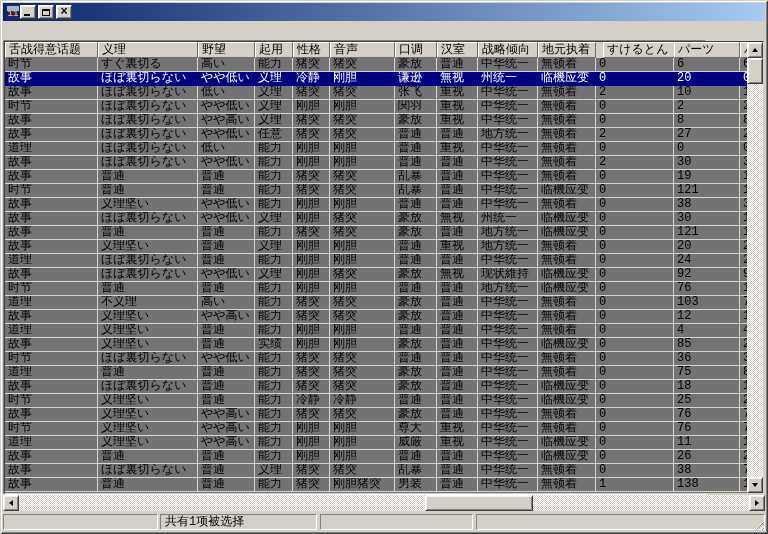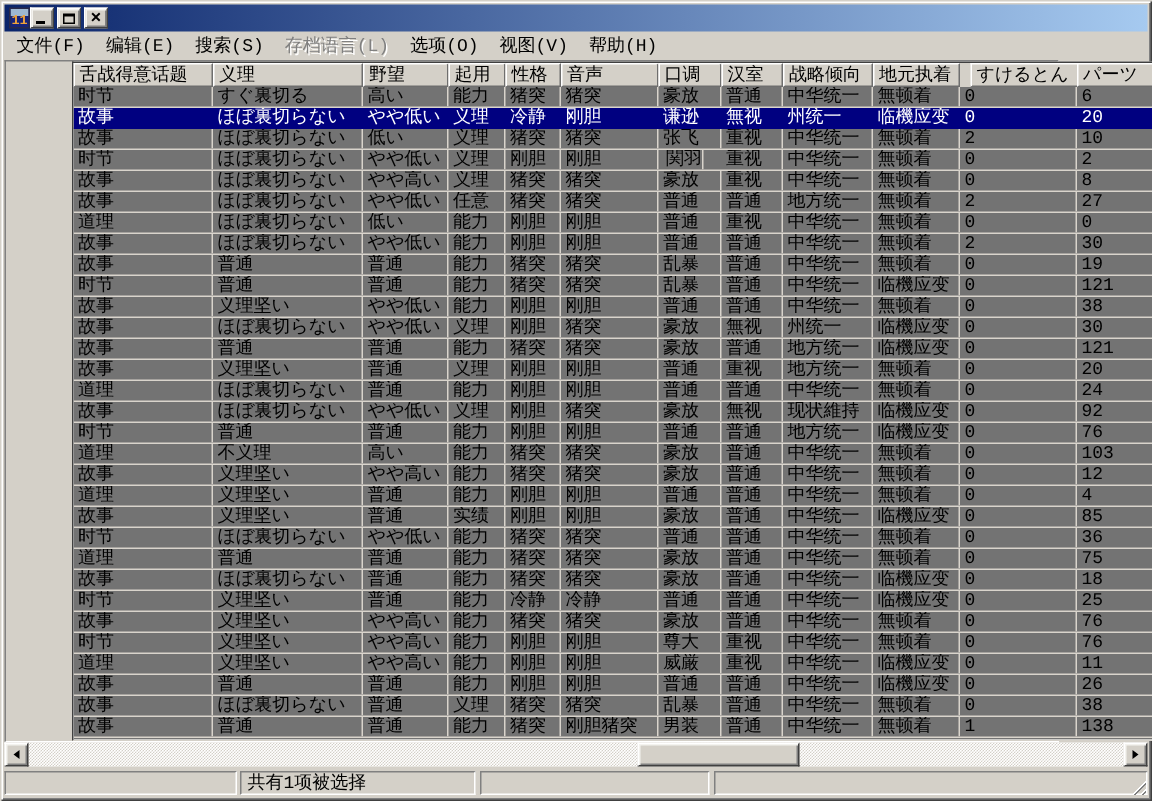--- a/index.html
+++ b/index.html
@@ -28,21 +28,21 @@
   .g-min{position:absolute;left:3px;bottom:2px;width:6px;height:2px;background:#000;}
   .g-max{width:8px;height:7px;border:1px solid #000;border-top-width:2px;}
   .g-close{font-weight:bold;font-size:12px;line-height:10px;}
   
   .menubar{position:absolute;left:3px;top:21px;right:3px;height:19px;
            display:flex;align-items:center;padding-left:1px;}
   .menu-item{padding:2px 7px;white-space:nowrap;}
   .menu-item.disabled{color:#808080;text-shadow:1px 1px 0 #fff;}
   
   .lv-outer{position:absolute;left:3px;top:40px;width:703px;height:455px;
-            border:1px solid;border-color:#808080 #fff #fff #808080;padding-left:44px;}
+            border:1px solid;border-color:#808080 #fff #fff #808080;}
   .lv-inner{position:relative;width:760px;height:453px;border:1px solid;
             border-color:#404040 #d4d0c8 #d4d0c8 #404040;background:#fff;overflow:hidden;}
   .hdr-row{position:absolute;left:0;top:0;width:742px;height:16px;overflow:hidden;background:#d4d0c8;}
   .hcell{position:absolute;top:0;height:16px;background:#d4d0c8;border:1px solid;
          border-color:#fff #6e6e6e #6e6e6e #fff;padding:1px 0 0 3px;
          line-height:13px;white-space:nowrap;overflow:hidden;}
   .tbody{position:absolute;left:0;top:16px;width:742px;bottom:0;background:#737373;overflow:hidden;}
   .row{position:absolute;left:0;width:742px;height:14px;overflow:hidden;
        border-bottom:1px solid var(--grid);}
   .row.selected{background:var(--selbg);border-bottom-color:var(--selbg);}
@@ -91,29 +91,20 @@
         </div>
         <div class="tbtn">
           <span class="g-max"></span>
         </div>
         <div class="tbtn">
           <span class="g-close">×</span>
         </div>
       </div>
     </div>
 
-    <div class="menubar">
-        <span class="menu-item">文件(F)</span>
-        <span class="menu-item">编辑(E)</span>
-        <span class="menu-item">搜索(S)</span>
-        <span class="menu-item disabled">存档语言(L)</span>
-        <span class="menu-item">选项(O)</span>
-        <span class="menu-item">视图(V)</span>
-        <span class="menu-item">帮助(H)</span>
-      </div>
 
     <div class="lv-outer">
       <div class="lv-inner">
         <div class="hdr-row">
             <div class="hcell" style="left: 0px; width: 93px;">舌战得意话题</div>
             <div class="hcell" style="left: 93px; width: 100px;">义理</div>
             <div class="hcell" style="left: 193px; width: 57px;">野望</div>
             <div class="hcell" style="left: 250px; width: 38px;">起用</div>
             <div class="hcell" style="left: 288px; width: 37px;">性格</div>
             <div class="hcell" style="left: 325px; width: 65px;">音声</div>
@@ -171,21 +162,21 @@
               <span class="cell" style="left: 669px; width: 66px;">10</span>
               <span class="cell" style="left: 735px; width: 26px;">10</span>
             </div>
             <div class="row" style="top: 42px;">
               <span class="cell" style="left: 0px; width: 93px;">时节</span>
               <span class="cell" style="left: 93px; width: 100px;">ほぼ裏切らない</span>
               <span class="cell" style="left: 193px; width: 57px;">やや低い</span>
               <span class="cell" style="left: 250px; width: 38px;">义理</span>
               <span class="cell" style="left: 288px; width: 37px;">刚胆</span>
               <span class="cell" style="left: 325px; width: 65px;">刚胆</span>
-              <span class="cell" style="left: 378px; width: 42px; text-align: right;">関羽</span>
+              <span class="cell" style="left: 390px; width: 42px;">関羽</span>
               <span class="cell" style="left: 432px; width: 41px;">重视</span>
               <span class="cell" style="left: 473px; width: 60px;">中华统一</span>
               <span class="cell" style="left: 533px; width: 58px;">無顿着</span>
               <span class="cell" style="left: 591px; width: 78px;">0</span>
               <span class="cell" style="left: 669px; width: 66px;">2</span>
               <span class="cell" style="left: 735px; width: 26px;">2</span>
             </div>
             <div class="row" style="top: 56px;">
               <span class="cell" style="left: 0px; width: 93px;">故事</span>
               <span class="cell" style="left: 93px; width: 100px;">ほぼ裏切らない</span>

